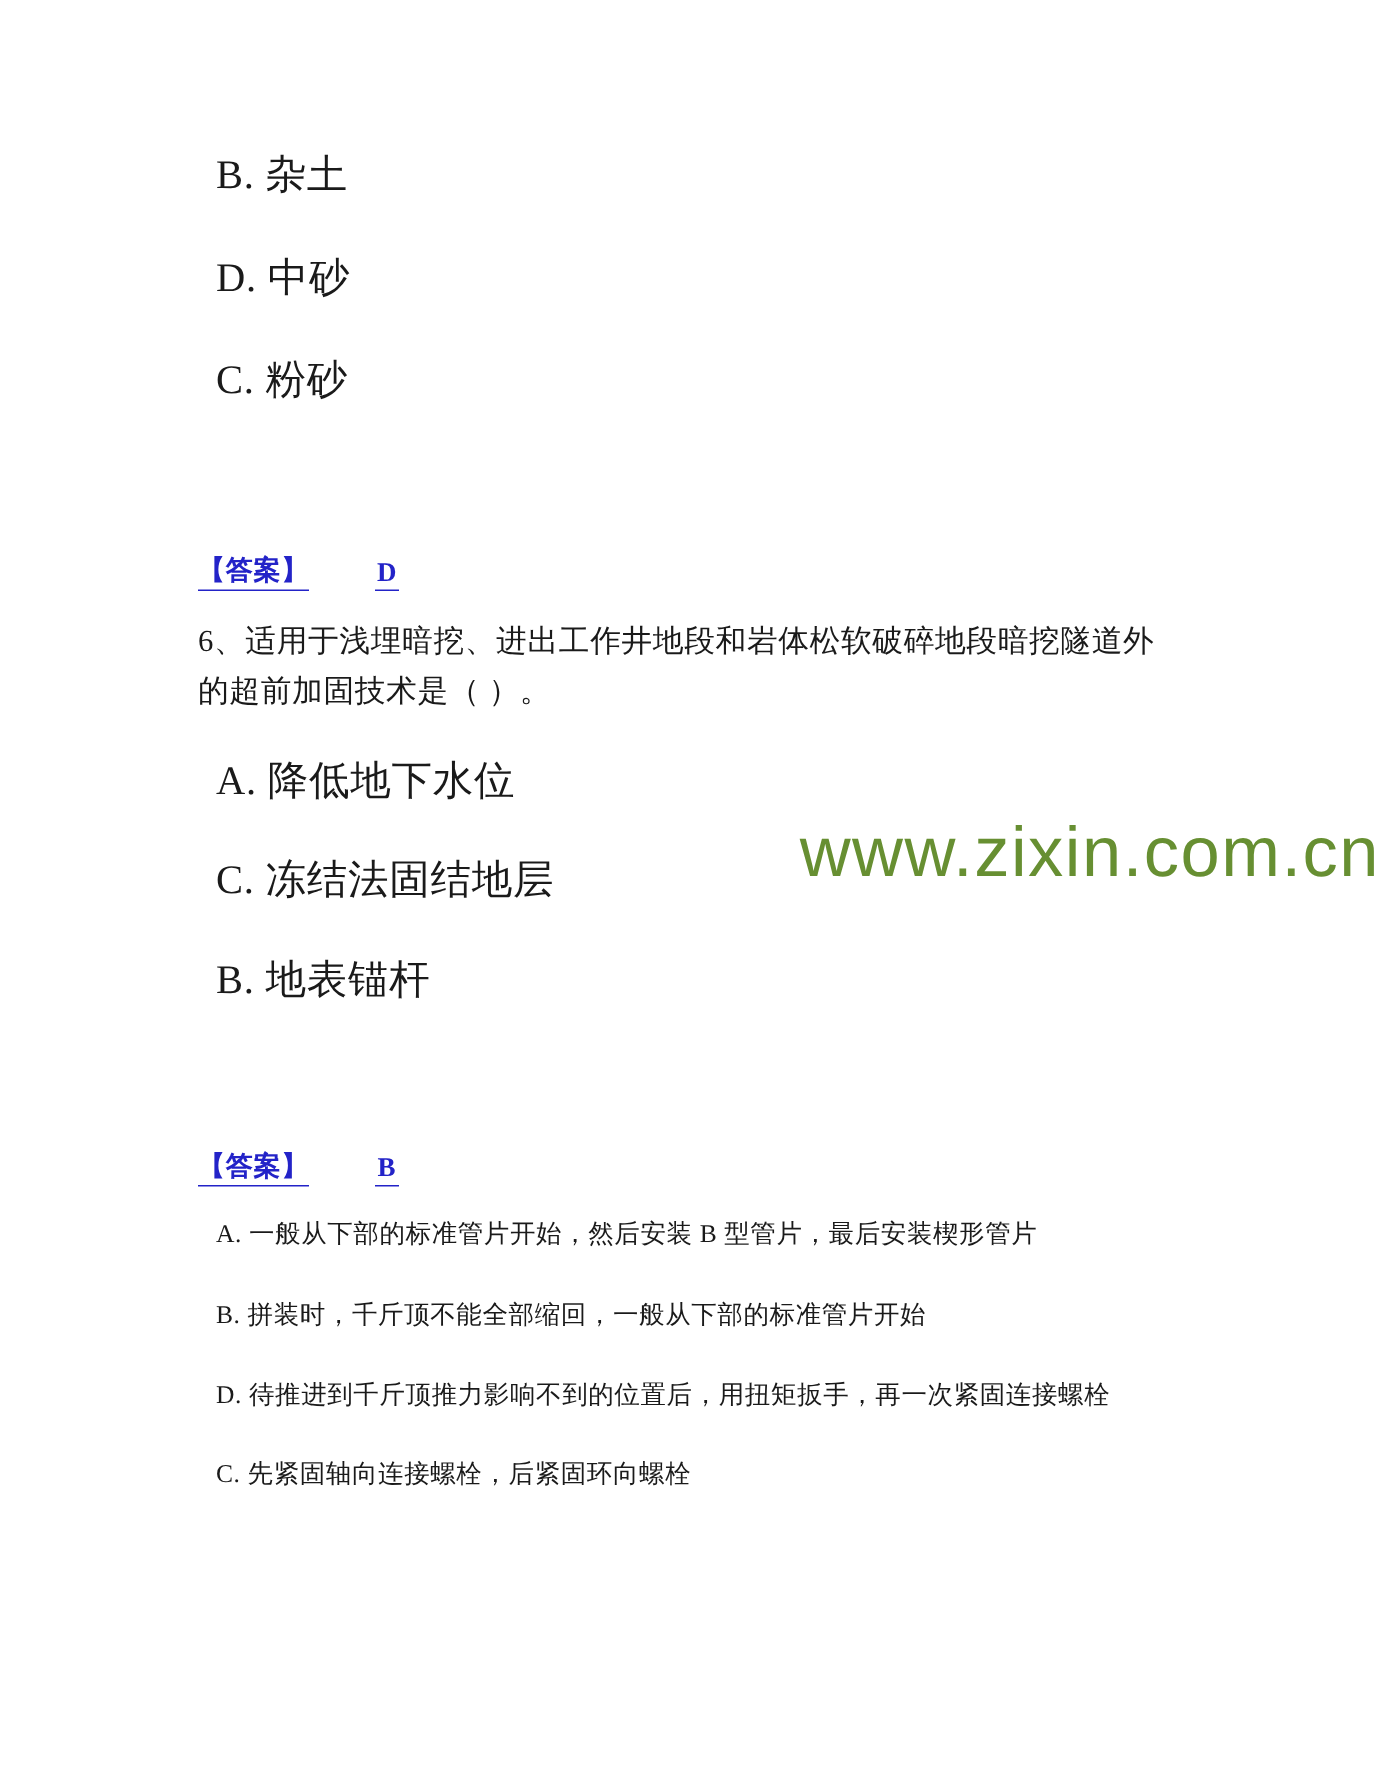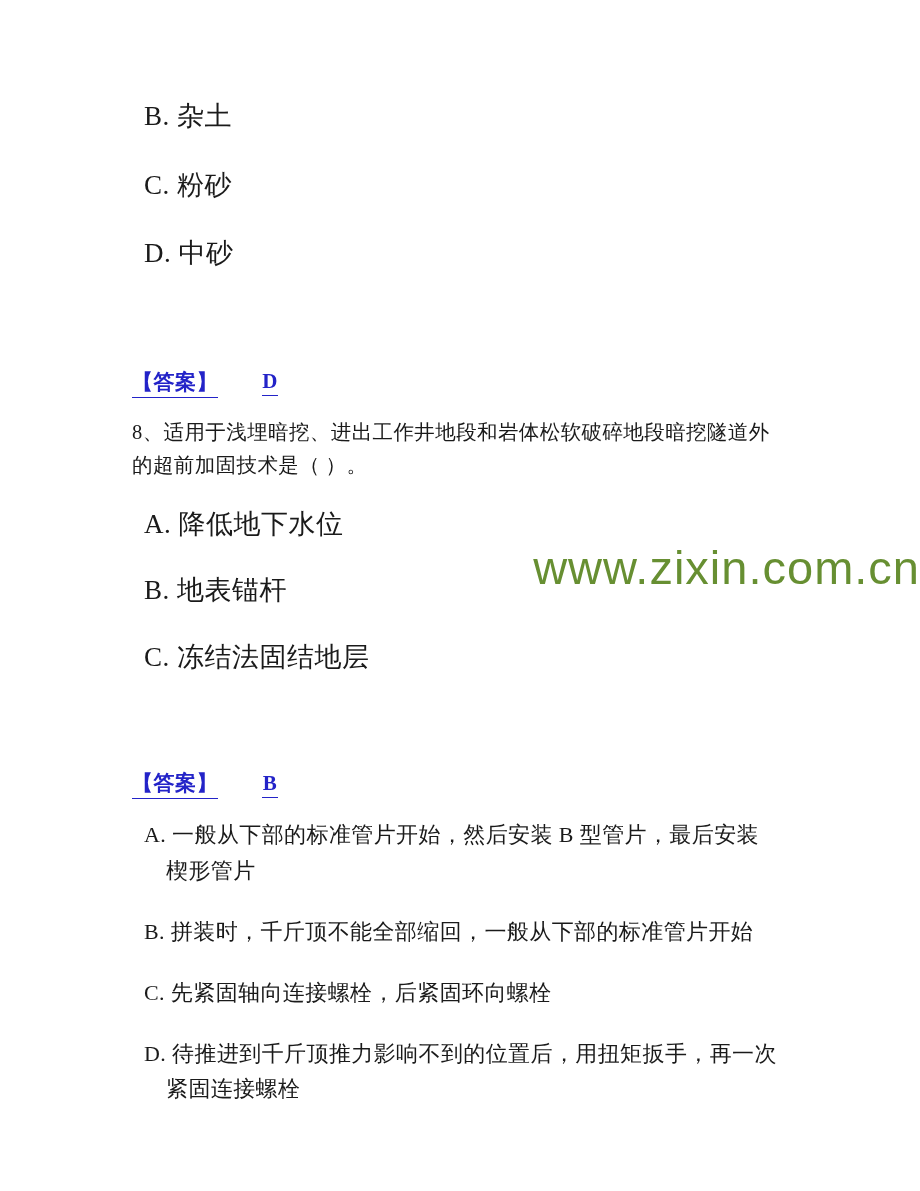--- a/index.html
+++ b/index.html
@@ -49,22 +49,22 @@
   }
   .q-text {
     font-size: 20.5px;
     line-height: 1.62;
     margin: 0 0 22px 0;
     letter-spacing: 0.4px;
   }
   .answer-row {
     margin: 0 0 18px 0;
     display: flex;
-    align-items: center;
-    font-size: 21px;
+    align-items: flex-end;
+    font-size: 18px;
     color: #2323c8;
     font-weight: bold;
     letter-spacing: 0.5px;
   }
   .answer-label {
     color: #2323c8;
     border-bottom: 1.6px solid #2323c8;
     padding-bottom: 1px;
     display: inline-block;
   }
@@ -73,62 +73,62 @@
     margin-left: 44px;
     border-bottom: 1.6px solid #2323c8;
     padding-bottom: 1px;
     display: inline-block;
     min-width: 16px;
     text-align: center;
   }
   .gap-lg { height: 66px; }
   .block { position: relative; z-index: 10; }
   .indent-wrap {
-    font-size: 22px;
+    font-size: 17px;
     line-height: 1.6;
     margin: 0 0 26px 12px;
     letter-spacing: 0.4px;
     padding-left: 22px;
     text-indent: -22px;
   }
 </style>
 </head>
 <body>
 
 <div class="page">
 
   <div class="watermark">www.zixin.com.cn</div>
 
   <div class="block">
     <p class="opt">B. 杂土</p>
+    <p class="opt">D. 中砂</p>
     <p class="opt">C. 粉砂</p>
-    <p class="opt">D. 中砂</p>
   </div>
 
   <div class="gap-lg"></div>
 
   <div class="answer-row block">
     <span class="answer-label">【答案】</span>
     <span class="answer-value">D</span>
   </div>
 
   <div class="block">
-    <p class="q-text">8、适用于浅埋暗挖、进出工作井地段和岩体松软破碎地段暗挖隧道外的超前加固技术是（   ）。</p>
+    <p class="q-text">6、适用于浅埋暗挖、进出工作井地段和岩体松软破碎地段暗挖隧道外的超前加固技术是（   ）。</p>
     <p class="opt opt-tight">A. 降低地下水位</p>
+    <p class="opt opt-tight">C. 冻结法固结地层</p>
     <p class="opt opt-tight">B. 地表锚杆</p>
-    <p class="opt opt-tight">C. 冻结法固结地层</p>
   </div>
 
   <div class="gap-lg"></div>
 
   <div class="answer-row block">
     <span class="answer-label">【答案】</span>
     <span class="answer-value">B</span>
   </div>
 
   <div class="block">
     <p class="indent-wrap">A. 一般从下部的标准管片开始，然后安装 B 型管片，最后安装楔形管片</p>
     <p class="indent-wrap">B. 拼装时，千斤顶不能全部缩回，一般从下部的标准管片开始</p>
+    <p class="indent-wrap">D. 待推进到千斤顶推力影响不到的位置后，用扭矩扳手，再一次紧固连接螺栓</p>
     <p class="indent-wrap">C. 先紧固轴向连接螺栓，后紧固环向螺栓</p>
-    <p class="indent-wrap">D. 待推进到千斤顶推力影响不到的位置后，用扭矩扳手，再一次紧固连接螺栓</p>
   </div>
 
 </div>
 
 </body></html>

